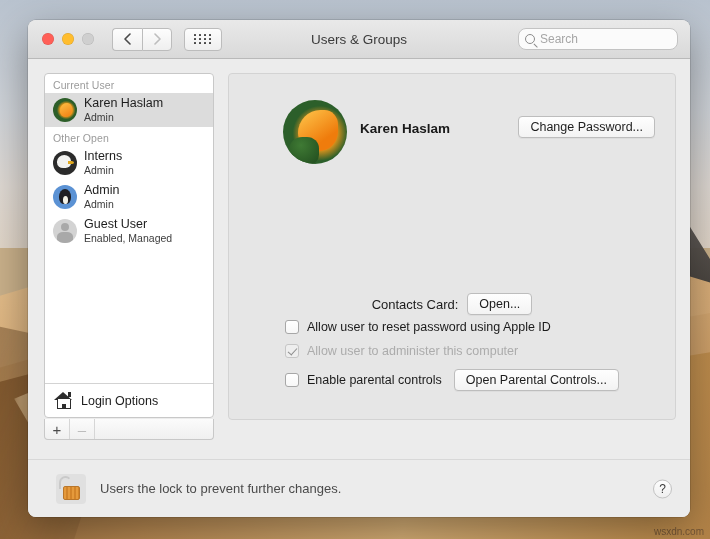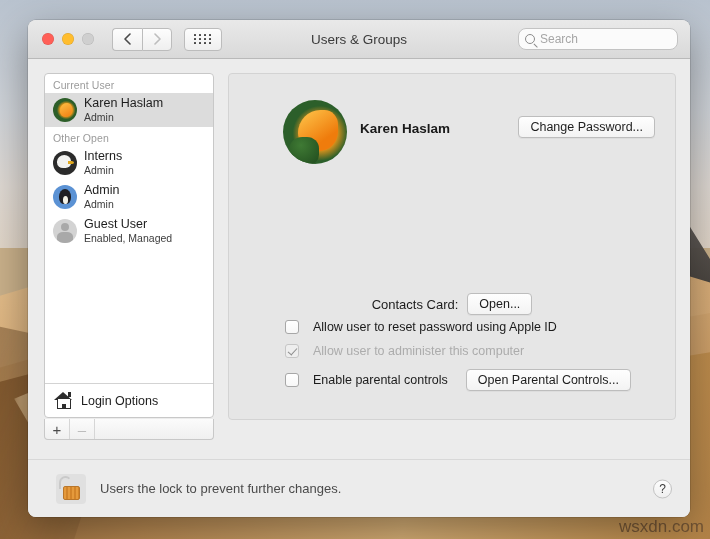--- a/index.html
+++ b/index.html
@@ -47,21 +47,21 @@
     filter: blur(4px);
   }
   .dune-hi {
     position:absolute; left:2%; top:62%; width:40%; height:30%;
     background: linear-gradient(120deg, rgba(255,230,185,.55), rgba(255,230,185,0) 70%);
     clip-path: polygon(0 40%, 55% 0%, 80% 30%, 20% 100%);
     filter: blur(3px);
   }
   #watermark {
     position:absolute; right:6px; bottom:2px;
-    font-size:17px; color:#6b4f33; opacity:.85;
+    font-size:10px; color:#6b4f33; opacity:.85;
     font-family:"Liberation Sans", sans-serif;
   }
 
   
   #window {
     position:absolute; left:28px; top:20px; width:662px; height:497px;
     background:#ececec; border-radius:8px;
     box-shadow: 0 14px 40px rgba(0,0,0,.38), 0 0 0 .5px rgba(0,0,0,.22);
     overflow:hidden;
     display:flex; flex-direction:column;
@@ -269,21 +269,21 @@
   }
   #changepw { position:absolute; right:20px; top:42px; }
 
   #contactsrow {
     position:absolute; left:0; right:0; top:219px;
     display:flex; align-items:center; justify-content:center; gap:9px;
   }
   #contactslabel { font-size:13px; color:#1b1b1b; }
 
   .cbrow {
-    position:absolute; left:56px; display:flex; align-items:center; gap:14px;
+    position:absolute; left:56px; display:flex; align-items:center; gap:8px;
   }
   .cbrow.r1 { top:246px; }
   .cbrow.r2 { top:270px; }
   .cbrow.r3 { top:295px; }
   .cbox {
     width:14px; height:14px; border:1px solid #a7a7a7; border-radius:3px;
     background:linear-gradient(180deg,#fff,#f7f7f7); flex:0 0 auto;
     position:relative;
   }
   .cbox.checked.disabled { background:#eeeeee; border-color:#c6c6c6; }

